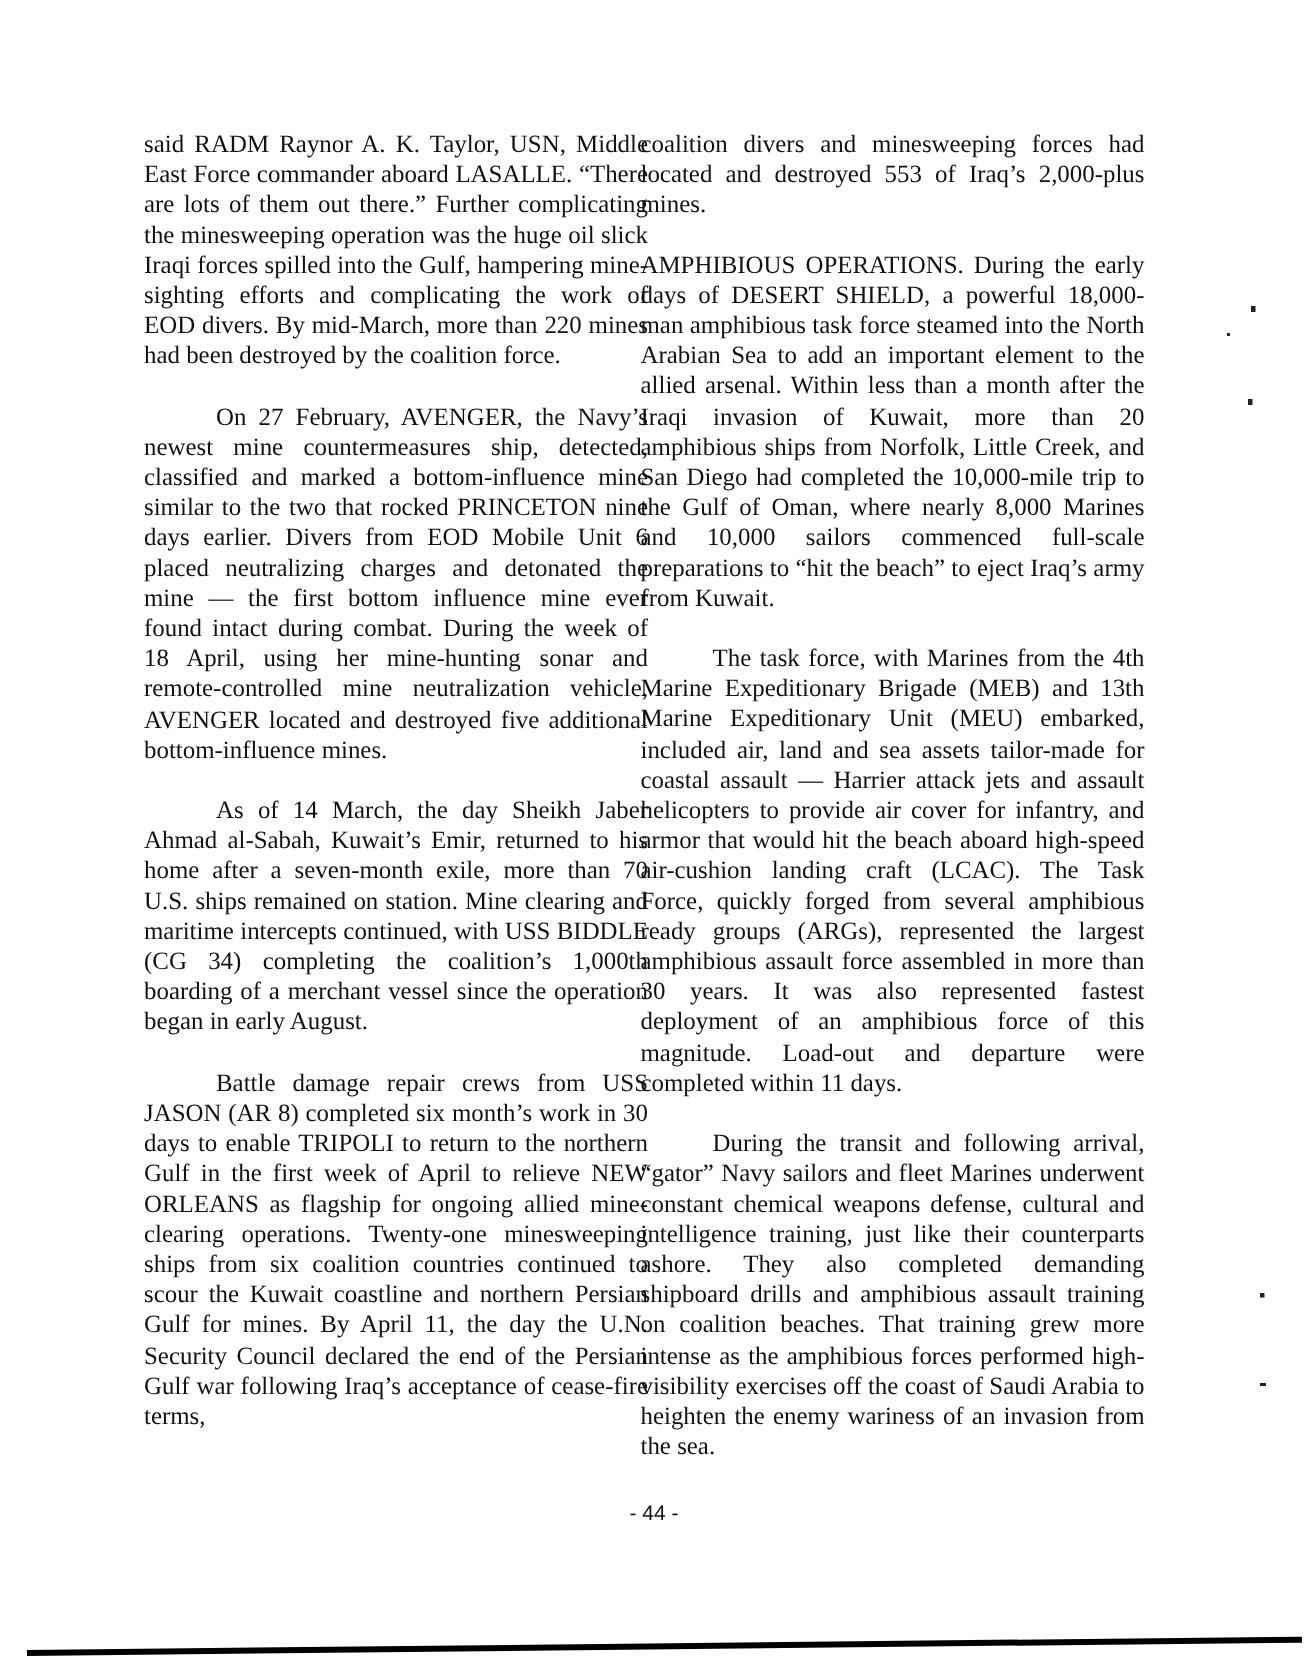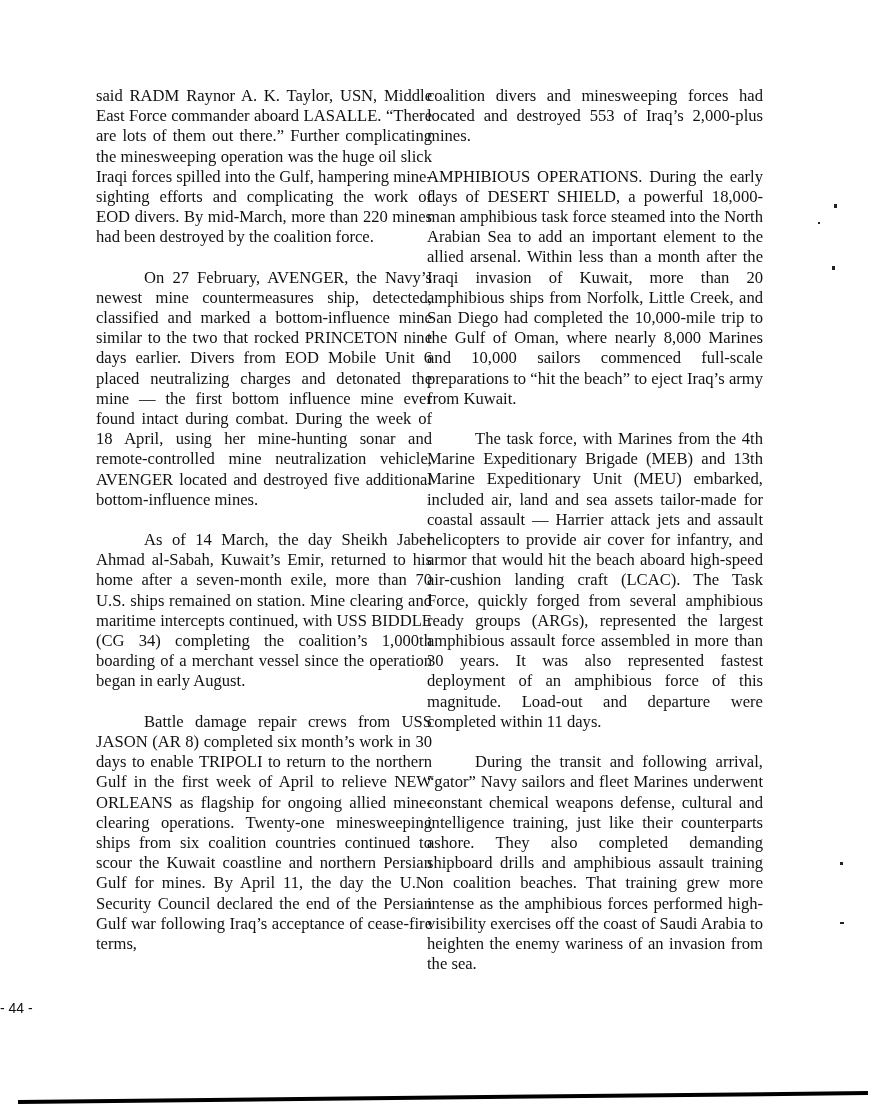--- a/index.html
+++ b/index.html
@@ -17,20 +17,21 @@
   }
   .col-left { left: 96px; }
   .col-right { left: 427px; width: 336px; }
   .para { margin: 0 0 20px 0; }
   .indent { text-indent: 48px; }
   .heading { font-weight: normal; }
   .page-number {
     position: absolute;
     top: 1000px;
     left: 0; width: 872px;
+    text-align: center;
     font-family: "Liberation Sans", "DejaVu Sans", sans-serif;
     font-size: 14px;
     color: #111;
   }
   .rule {
     position: absolute;
     left: 18px;
     top: 1100px;
     width: 850px;
     height: 4px;

